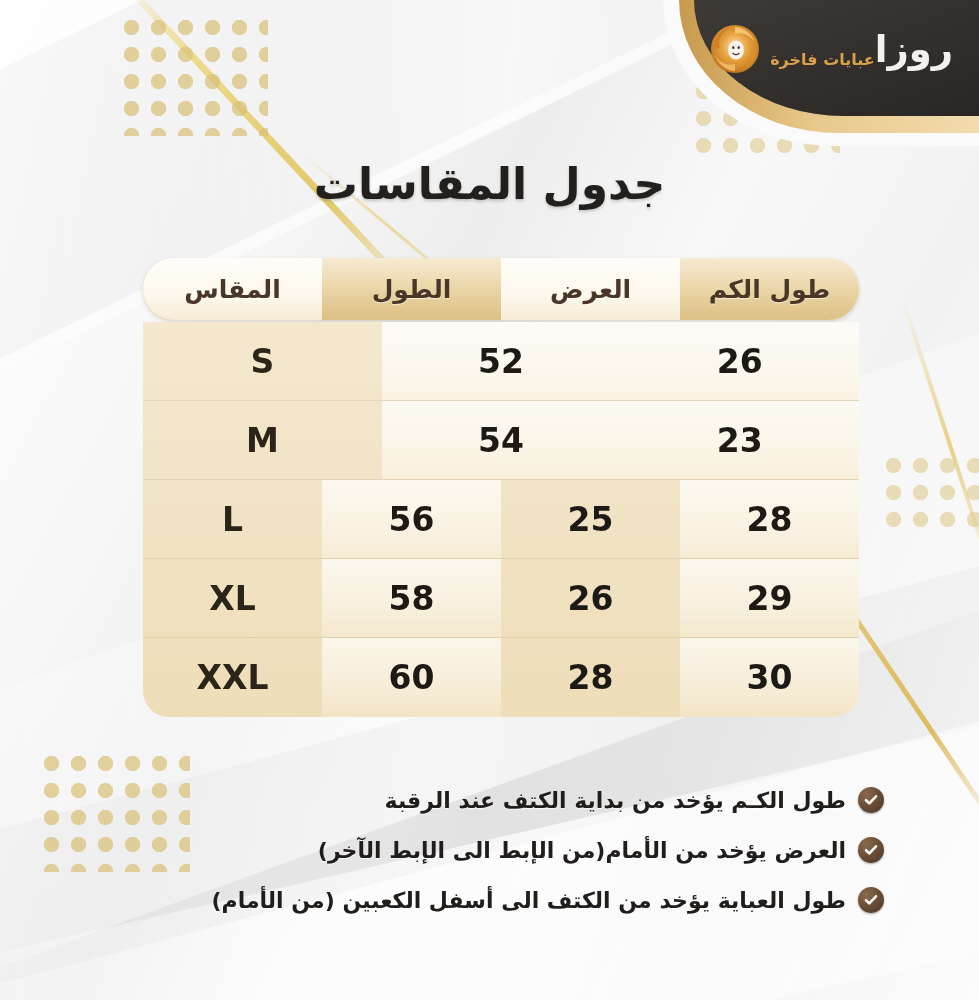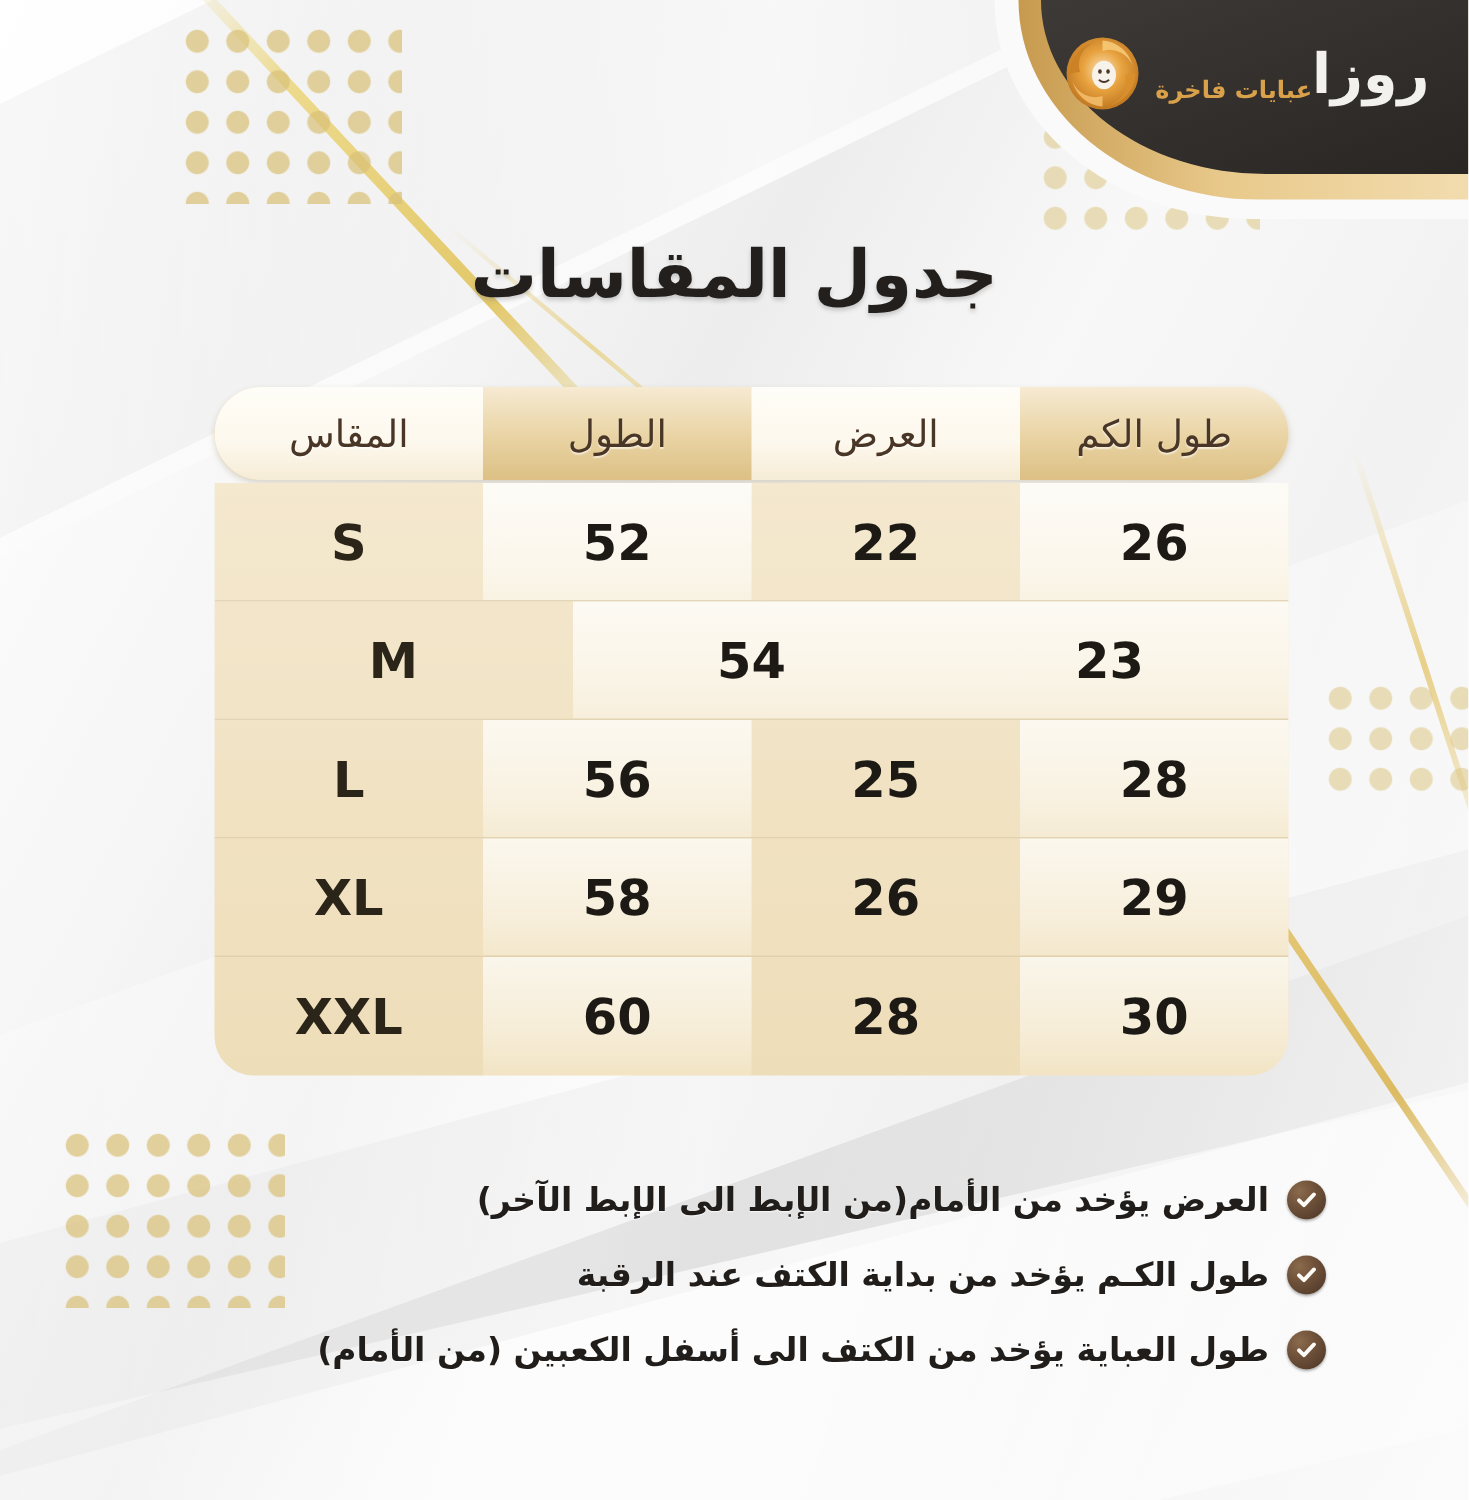--- a/index.html
+++ b/index.html
@@ -140,21 +140,21 @@
     display:flex;
     height:62px;
     border-radius:32px;
     overflow:hidden;
     background:linear-gradient(180deg,#f6ead2 0%, #e9d3a3 55%, #dcc084 100%);
     box-shadow:0 2px 4px rgba(150,130,90,.3);
   }
   .th {
     flex:1;
     display:flex; align-items:center; justify-content:center;
-    font-size:25px; font-weight:400; color:#4a3626;
+    font-size:25px; font-weight:700; color:#4a3626;
     text-shadow:0 1px 1px rgba(255,255,255,.6);
   }
   .th.alt { background:linear-gradient(180deg,#fffdf8 0%,#fdf8ed 60%,#f6ecd6 100%); }
 
   .tbody {
     margin-top:2px;
     border-bottom-left-radius:26px;
     border-bottom-right-radius:26px;
     overflow:hidden;
     background:linear-gradient(180deg,#fbf6ea 0%, #f7eed9 45%, #f2e4c4 100%);
@@ -267,21 +267,20 @@
       <div class="th">طول الكم</div>
       <div class="th alt">العرض</div>
       <div class="th">الطول</div>
       <div class="th alt">المقاس</div>
     </div>
 
     <div class="tbody">
 
       <div class="trow">
         <div class="td col-light">26</div>
-        <div class="td alt">22</div>
         <div class="td col-light">52</div>
         <div class="td alt size">S</div>
       </div>
 
       <div class="trow">
         <div class="td col-light">23</div>
         <div class="td col-light">54</div>
         <div class="td alt size">M</div>
       </div>
 
@@ -304,39 +303,39 @@
         <div class="td alt">28</div>
         <div class="td col-light">60</div>
         <div class="td alt size">XXL</div>
       </div>
 
     </div>
   </div>
 
   <div class="notes">
 
+
+    <div class="note">
+      <span class="check">
+        <svg viewBox="0 0 16 16" aria-hidden="true">
+            <path d="M3 8.2 L6.3 11.4 L13 4.3" stroke="#fdfbf7" stroke-width="2.6" fill="none" stroke-linecap="round" stroke-linejoin="round"></path>
+          </svg>
+      </span>
+      <span class="note-text">طول الكـم يؤخد من بداية الكتف عند الرقبة</span>
+    </div>
 
     <div class="note">
       <span class="check">
         <svg viewBox="0 0 16 16" aria-hidden="true">
             <path d="M3 8.2 L6.3 11.4 L13 4.3" stroke="#fdfbf7" stroke-width="2.6" fill="none" stroke-linecap="round" stroke-linejoin="round"></path>
           </svg>
       </span>
       <span class="note-text">العرض يؤخد من الأمام(من الإبط الى الإبط الآخر)</span>
     </div>
 
-    <div class="note">
-      <span class="check">
-        <svg viewBox="0 0 16 16" aria-hidden="true">
-            <path d="M3 8.2 L6.3 11.4 L13 4.3" stroke="#fdfbf7" stroke-width="2.6" fill="none" stroke-linecap="round" stroke-linejoin="round"></path>
-          </svg>
-      </span>
-      <span class="note-text">طول الكـم يؤخد من بداية الكتف عند الرقبة</span>
-    </div>
-
     <div class="note note-4">
       <span class="check">
         <svg viewBox="0 0 16 16" aria-hidden="true">
             <path d="M3 8.2 L6.3 11.4 L13 4.3" stroke="#fdfbf7" stroke-width="2.6" fill="none" stroke-linecap="round" stroke-linejoin="round"></path>
           </svg>
       </span>
       <span class="note-text">طول العباية يؤخد من الكتف الى أسفل الكعبين (من الأمام)</span>
     </div>
 
   </div>

